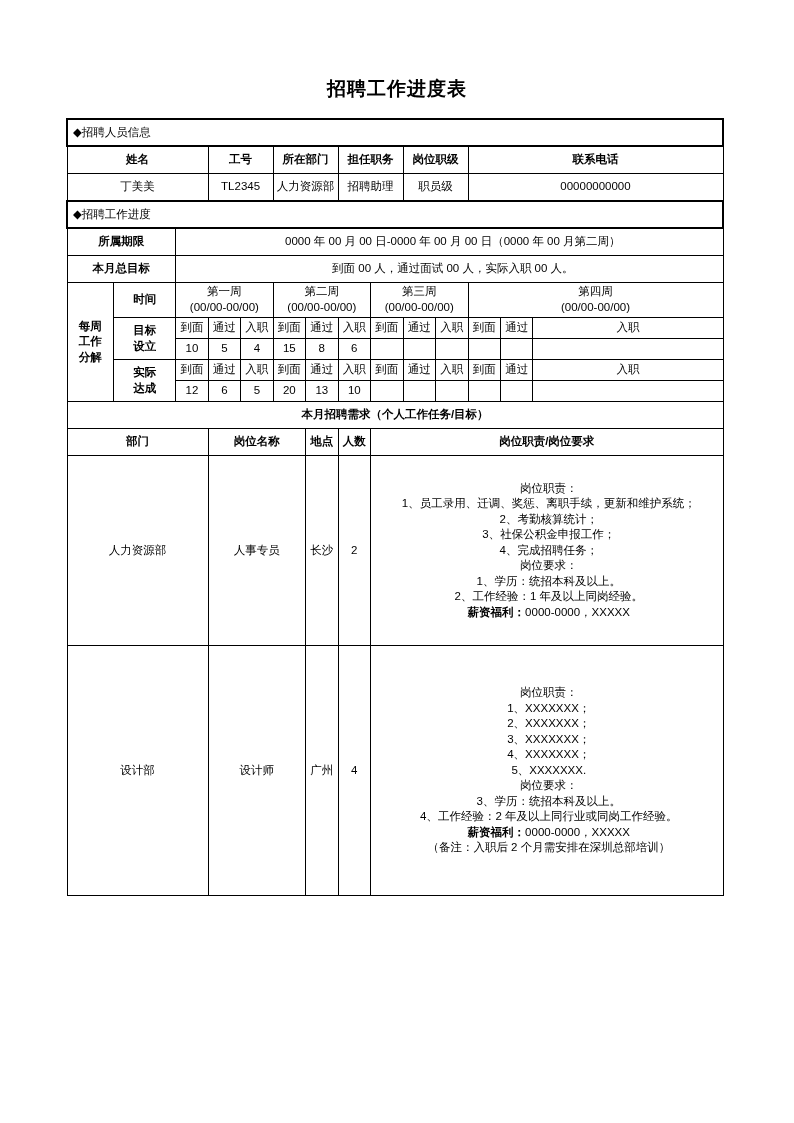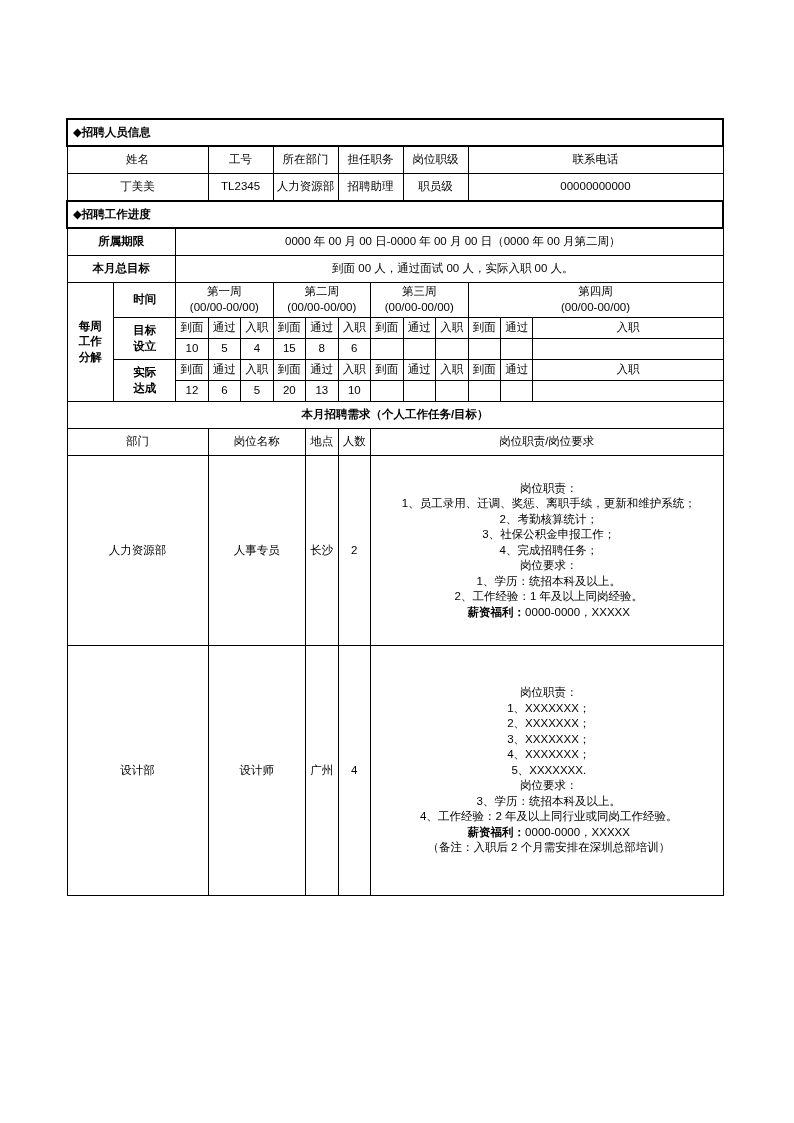--- a/index.html
+++ b/index.html
@@ -42,32 +42,32 @@
   table.main td {
     border: 1px solid #000000;
     font-size: 11.5px;
     padding: 0;
     vertical-align: middle;
     text-align: center;
     line-height: 1.35;
     font-family: "Liberation Sans", "DejaVu Sans", sans-serif;
   }
   .sec-head {
-    font-weight: bold;
+    font-weight: normal;
     text-align: left !important;
     padding-left: 5px !important;
     height: 25px;
     font-size: 12px;
     border-top: 2px solid #000 !important;
     border-bottom: 2px solid #000 !important;
     border-left: 2px solid #000 !important;
     border-right: 2px solid #000 !important;
   }
   .hdr {
-    font-weight: normal;
+    font-weight: bold;
     height: 26px;
     font-size: 12px;
   }
   .val {
     height: 26px;
     font-size: 11.5px;
     margin-left: 24px;
   }
   .lbl {
     font-weight: bold;
@@ -117,20 +117,21 @@
   .jd div { white-space: pre; }
   .jd .b { font-weight: bold; margin-top: 24px; }
   .row1 { height: 190px; }
   .row2 { height: 250px; }
 </style>
 </head>
 <body>
 
 <div class="page">
 
+  <div class="doc-title">招聘工作进度表</div>
 
   <table class="main">
     <colgroup>
       <col style="width:46px">
       <col style="width:61px">
       <col style="width:32px">
       <col style="width:32px">
       <col style="width:32px">
       <col style="width:32px">
       <col style="width:32px">

